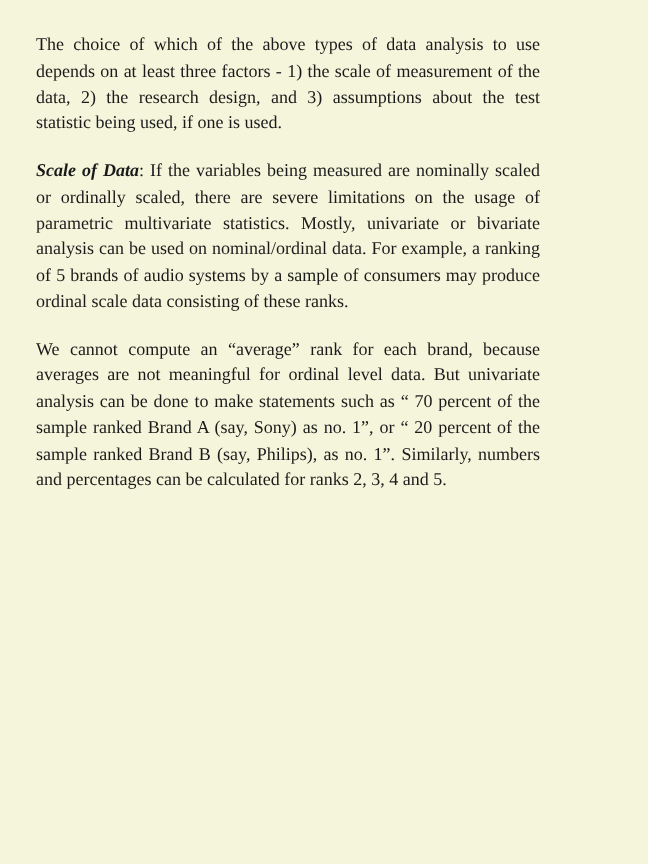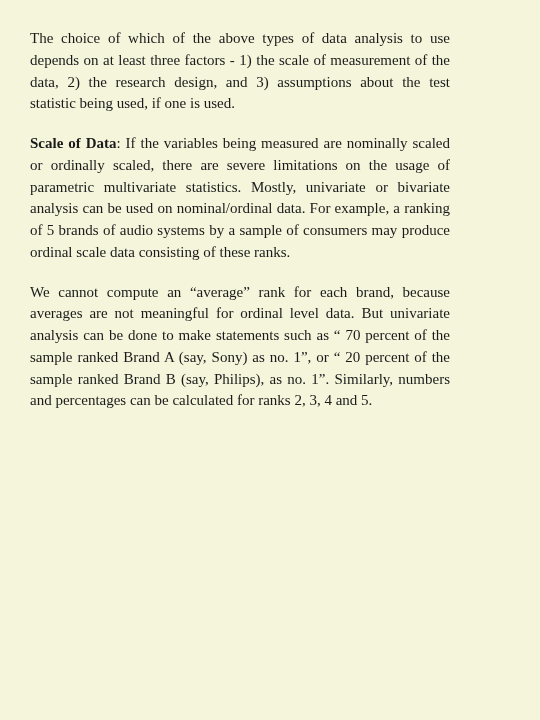--- a/index.html
+++ b/index.html
@@ -30,20 +30,21 @@
       margin-bottom: 18px;
       text-align: justify;
     }
 
     .paragraph:last-child {
       margin-bottom: 0;
     }
 
     strong {
       font-weight: bold;
+      font-style: italic;
     }
   </style>
 </head>
 <body>
 
 <div class="page-container">
 
   <p class="paragraph">
     <span>The choice of which of the above types of data analysis to use depends on at least three factors - 1) the scale of measurement of the data, 2) the research design, and 3) assumptions about the test statistic being used, if one is used.</span>
   </p>

